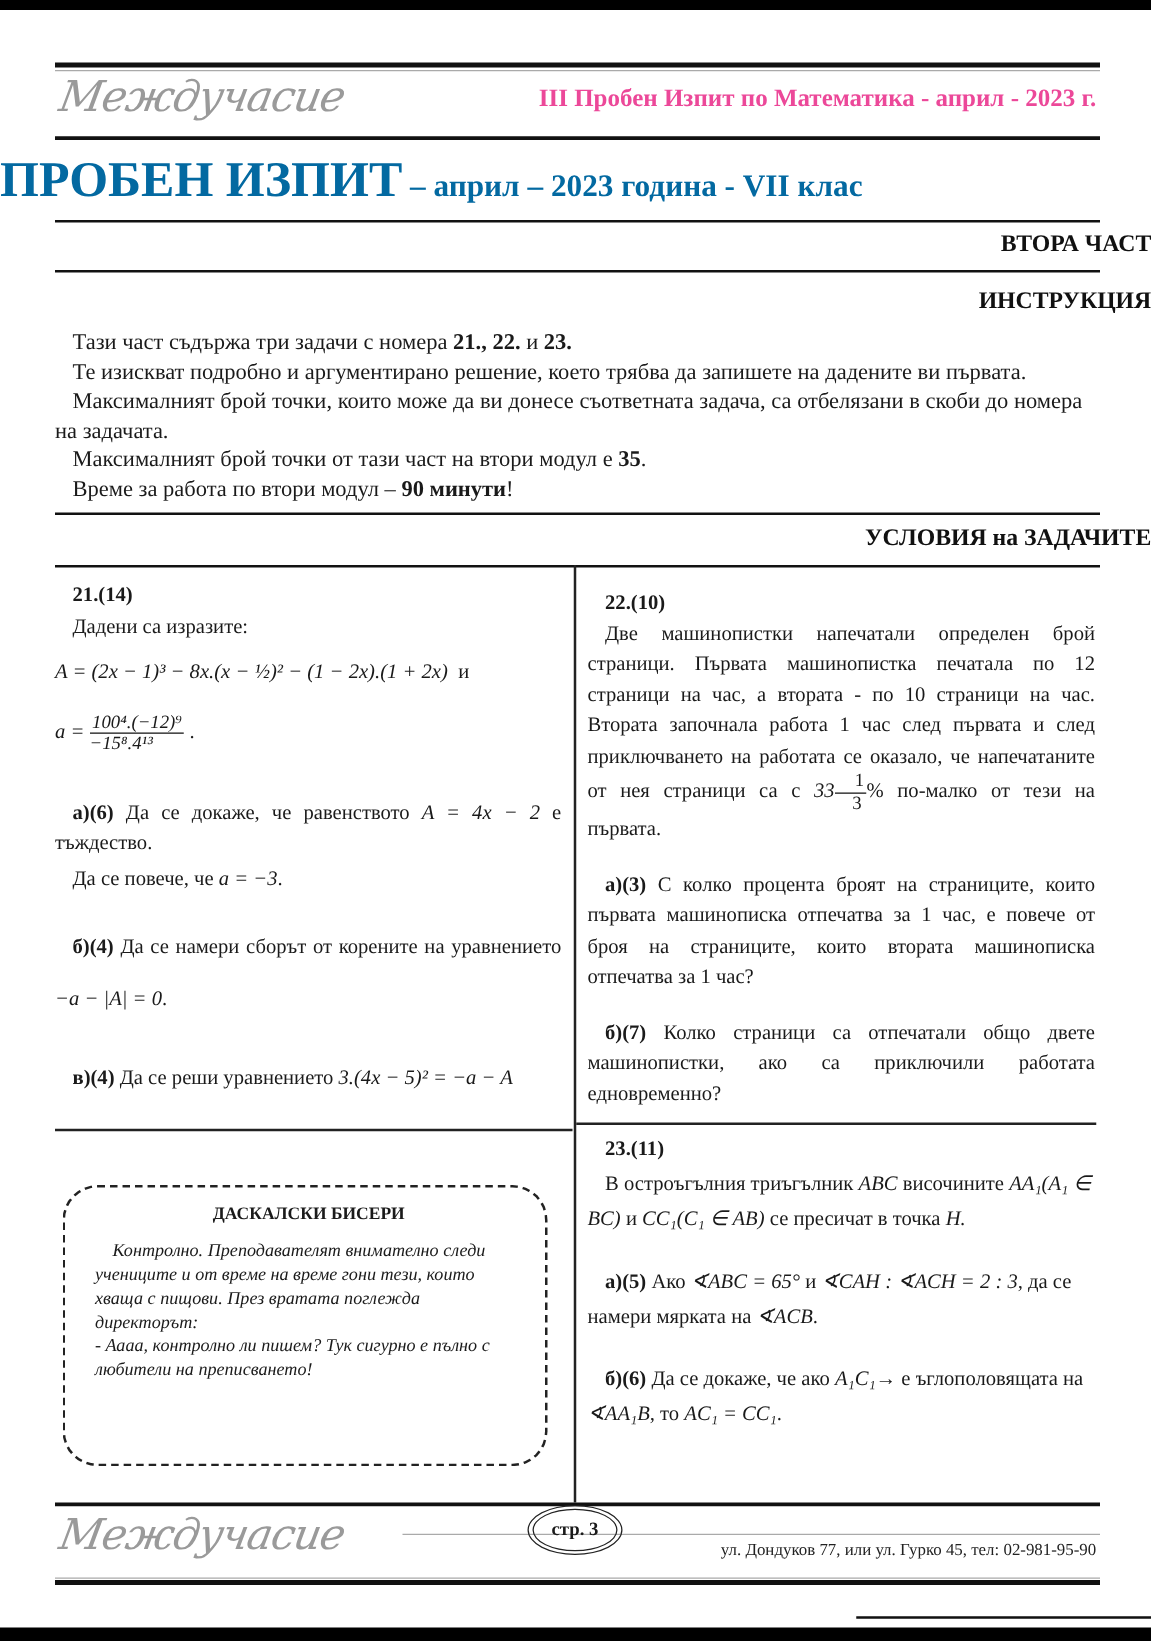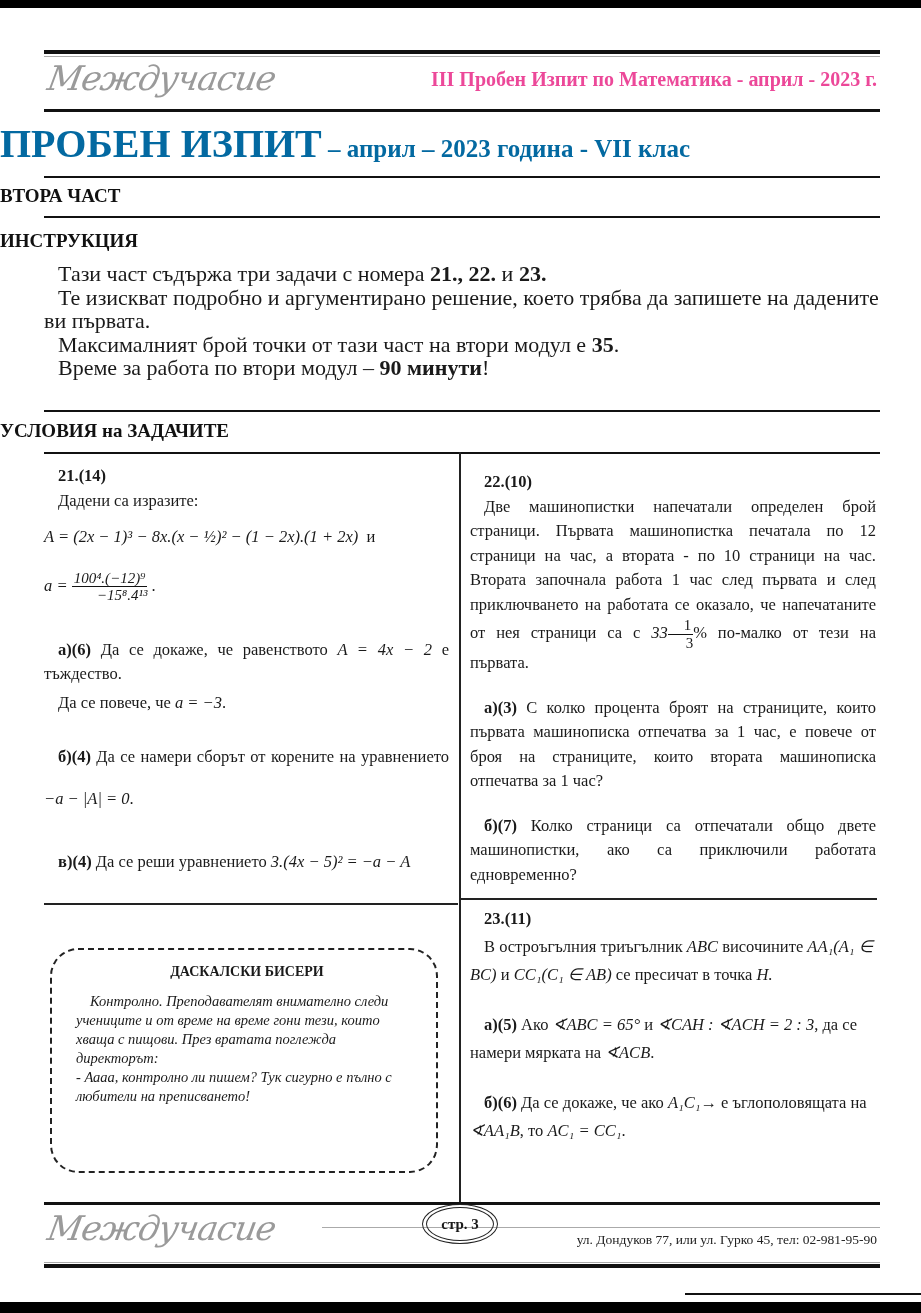--- a/index.html
+++ b/index.html
@@ -25,35 +25,35 @@
     font-size: 20px; font-weight: bold; color: #ec4899;
   }
   .main-title {
     position: absolute; left: 0; width: 921px; top: 120px; text-align: left;
     font-weight: bold; color: #0369a1;
   }
   .main-title .big { font-size: 40px; }
   .main-title .small { font-size: 25px; }
 
   .section-title {
-    position: absolute; left: 0; width: 921px; text-align: left;
+    position: absolute; left: 0; width: 921px; text-align: right;
     font-weight: bold; font-size: 19px; color: #111;
   }
-  .instr { position: absolute; left: 44px; width: 836px; top: 262px; font-size: 22px; line-height: 23.5px; }
+  .instr { position: absolute; left: 44px; width: 836px; top: 262px; font-size: 18px; line-height: 23.5px; }
   .instr p { margin: 0; text-indent: 14px; }
 
   .vdiv { position: absolute; left: 459px; top: 452px; width: 2px; height: 750px; background: #222; }
 
   .col { position: absolute; font-size: 16.5px; line-height: 24.5px; }
   .col p { margin: 0; }
   .ind { text-indent: 14px; }
   .just { text-align: justify; }
   b { font-weight: bold; }
   .m { font-style: italic; font-family: "Liberation Serif", serif; }
-  .frac { display: inline-block; vertical-align: middle; text-align: right; line-height: 1.1; font-size: 15px; }
+  .frac { display: inline-block; vertical-align: middle; text-align: left; line-height: 1.1; font-size: 15px; }
   .frac > span { display: block; }
   .frac > span.num { border-bottom: 1px solid #111; padding: 0 2px; }
 
   .bisery {
     position: absolute; left: 50px; top: 948px; width: 388px; height: 225px;
     border: 2px dashed #222; border-radius: 28px; box-sizing: border-box;
     padding: 14px 18px 10px 24px;
   }
   .bisery h4 { margin: 0 0 12px 0; text-align: center; font-size: 14px; font-weight: bold; }
   .bisery p { margin: 0; font-style: italic; font-size: 14.5px; line-height: 19px; }
@@ -86,20 +86,21 @@
 </div>
 
 <div class="hline" style="top:176px;height:1.5px;"></div>
 <div class="section-title" style="top:185px;">ВТОРА ЧАСТ</div>
 <div class="hline" style="top:216px;height:2px;"></div>
 
 <div class="section-title" style="top:230px;">ИНСТРУКЦИЯ</div>
 <div class="instr">
   <p><span>Тази част съдържа три задачи с номера </span><b>21., 22.</b><span> и </span><b>23.</b></p>
   <p>Те изискват подробно и аргументирано решение, което трябва да запишете на дадените ви първата.</p>
+  <p>Максималният брой точки, които може да ви донесе съответната задача, са отбелязани в скоби до номера на задачата.</p>
   <p><span>Максималният брой точки от тази част на втори модул е </span><b>35</b><span>.</span></p>
   <p><span>Време за работа по втори модул  –  </span><b>90 минути</b><span>!</span></p>
 </div>
 
 <div class="hline" style="top:410px;height:2px;"></div>
 <div class="section-title" style="top:420px;">УСЛОВИЯ на ЗАДАЧИТЕ</div>
 <div class="hline" style="top:452px;height:2px;"></div>
 
 <div class="vdiv"></div>
 

